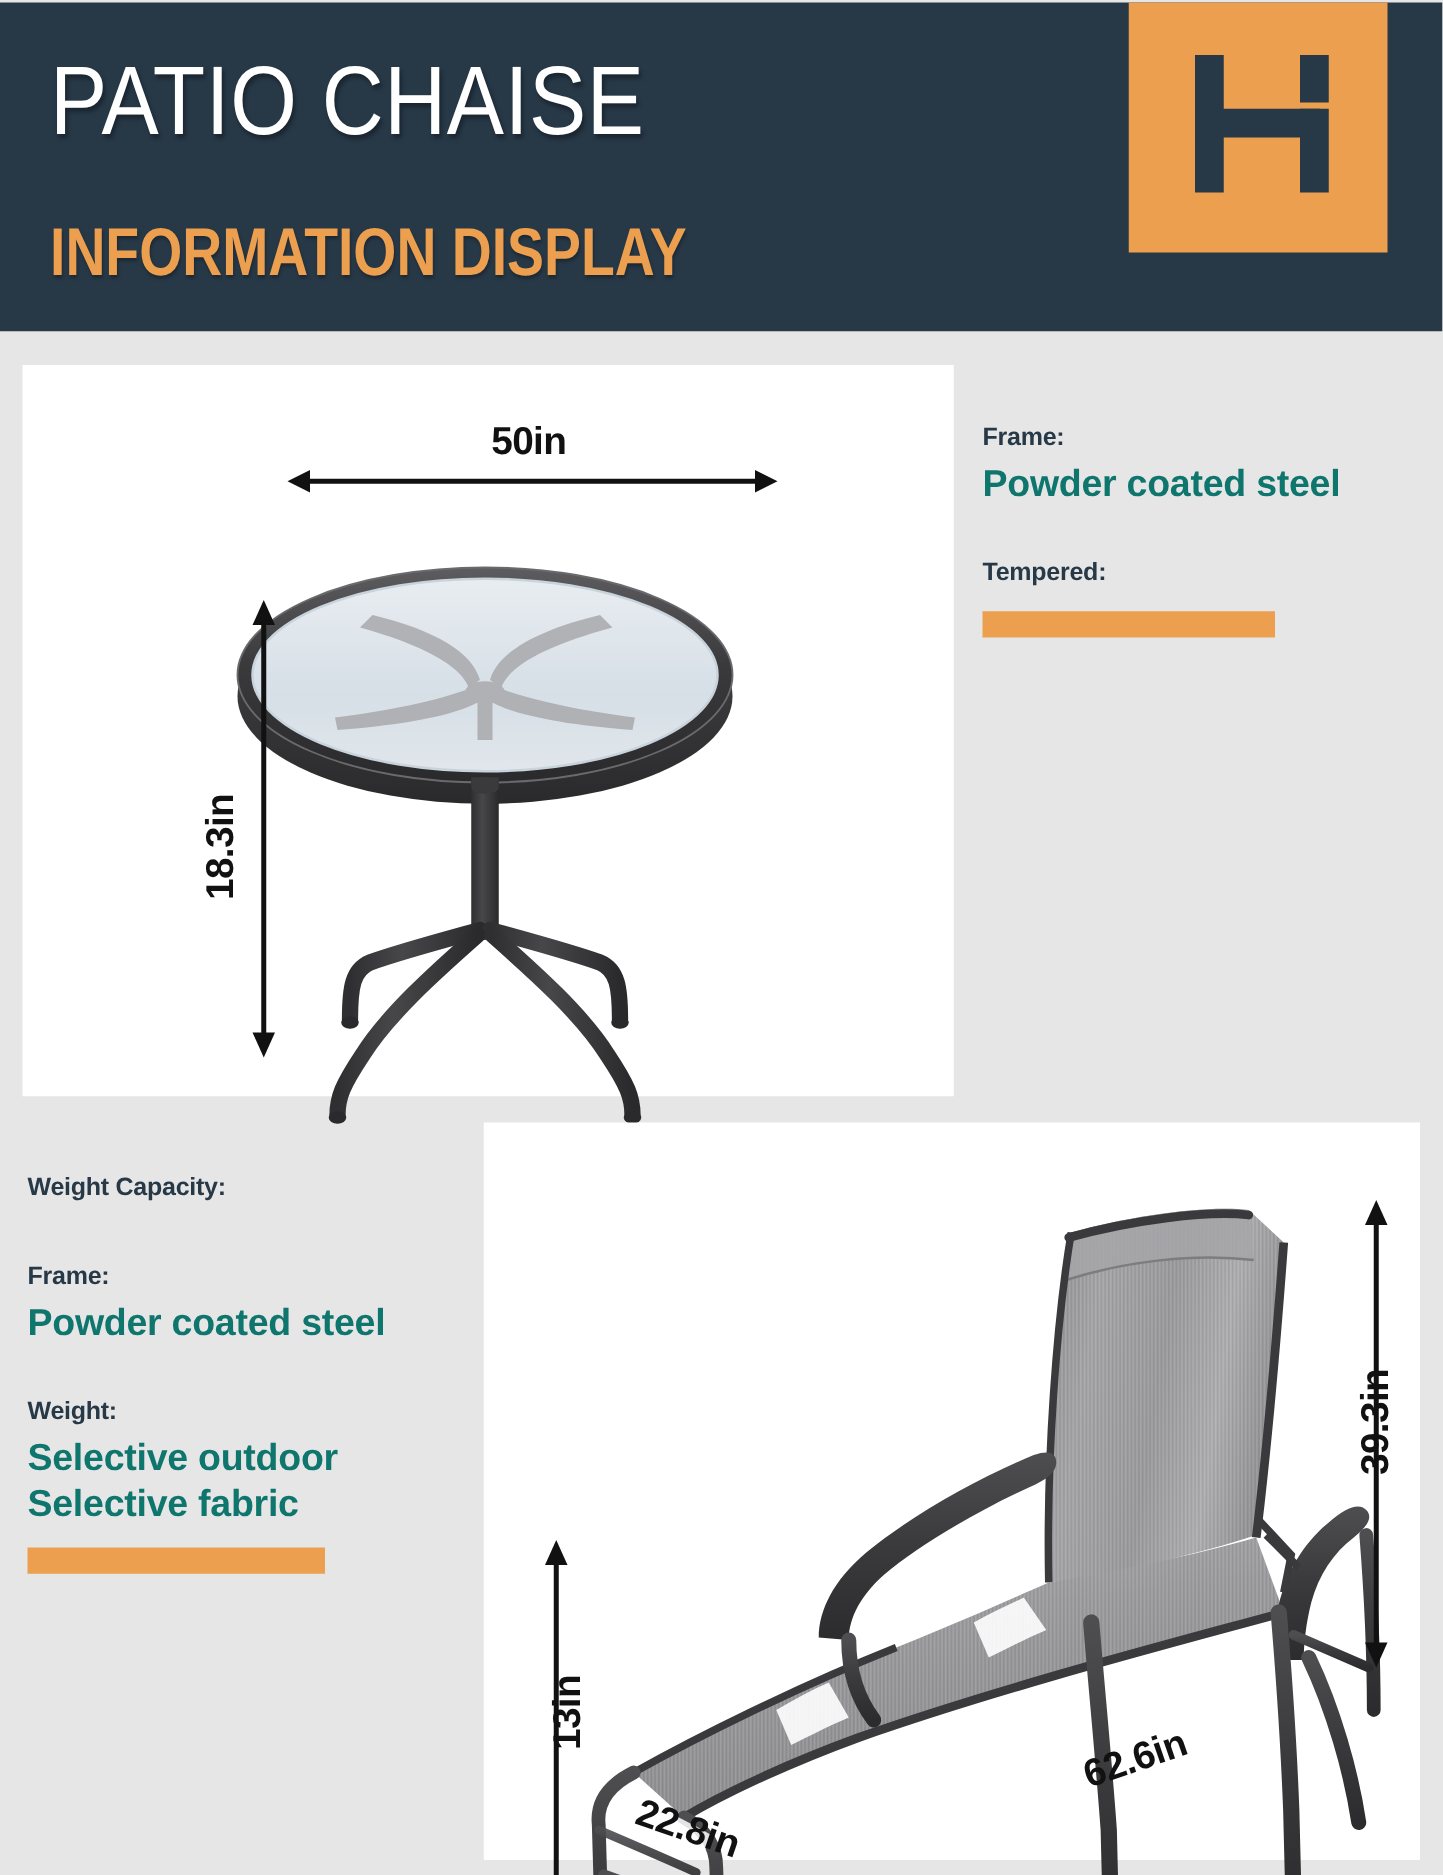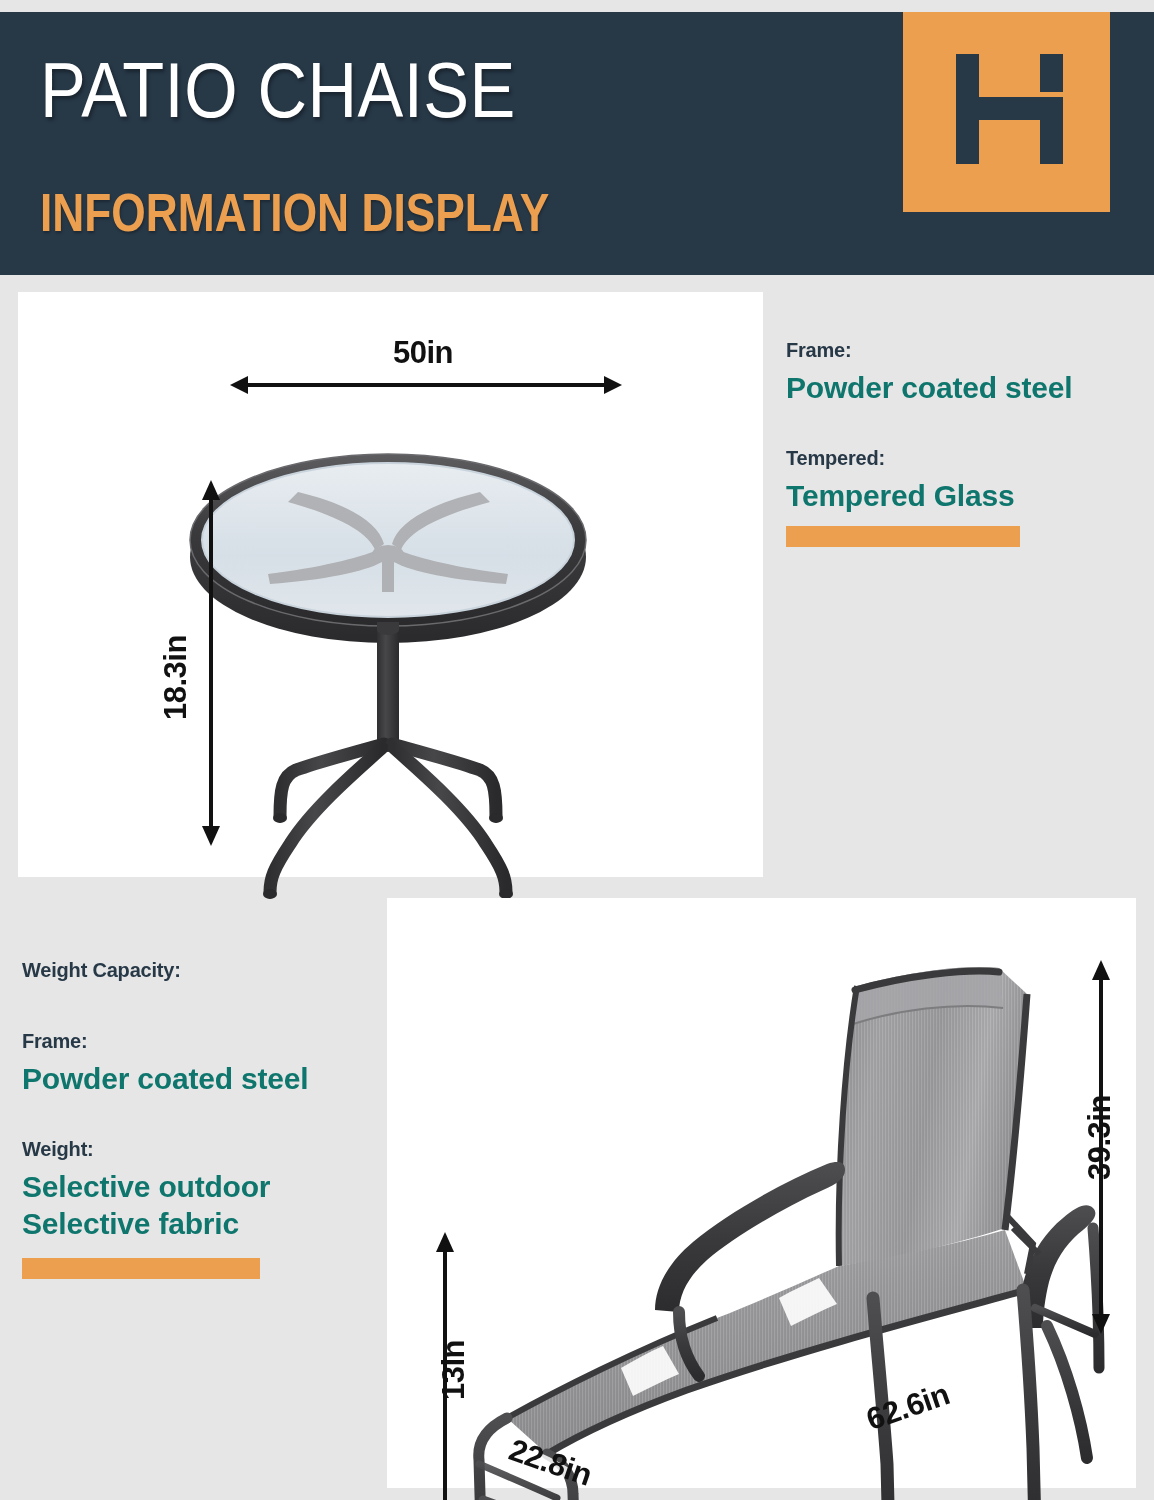--- a/index.html
+++ b/index.html
@@ -4,21 +4,21 @@
 <style>
   html,body{margin:0;padding:0;}
   body{
     width:1154px;height:1500px;position:relative;overflow:hidden;
     background:#e6e6e6;
     font-family:"Liberation Sans",sans-serif;
     -webkit-font-smoothing:antialiased;
   }
   
   .header{
-    position:absolute;left:0;top:12px;width:1154px;height:263px;
+    position:absolute;left:0;top:2px;width:1154px;height:263px;
     background:#273847;
   }
   .title-main{
     position:absolute;left:40px;top:38px;
     font-size:78px;line-height:80px;
     font-weight:300;color:#ffffff;
     letter-spacing:0.5px;
     transform:scaleX(0.88);transform-origin:left top;
     text-shadow:2px 3px 4px rgba(0,0,0,.35);
     white-space:nowrap;
@@ -46,21 +46,21 @@
   .panel-chaise{
     position:absolute;left:387px;top:898px;width:749px;height:590px;
     background:#ffffff;
   }
 
   
   .spec-right{
     position:absolute;left:786px;top:332px;width:350px;
   }
   .spec-left{
-    position:absolute;left:22px;top:952px;width:350px;
+    position:absolute;left:22px;top:932px;width:350px;
   }
   .spec-group{margin-bottom:34px;}
   .spec-group:last-of-type{margin-bottom:0;}
   .spec-label{
     font-size:20px;line-height:37px;font-weight:700;color:#273847;
     letter-spacing:-0.2px;
   }
   .spec-value{
     font-size:30px;line-height:37px;font-weight:700;color:#0f766e;
     letter-spacing:-0.2px;
@@ -184,21 +184,20 @@
 <div class="dim" style="left:393px;top:335px;">50in</div>
 <div class="dim rot90" style="left:158px;top:720px;">18.3in</div>
 
 <div class="spec-right">
   <div class="spec-group">
     <div class="spec-label">Frame:</div>
     <div class="spec-value">Powder coated steel</div>
   </div>
   <div class="spec-group">
     <div class="spec-label">Tempered:</div>
-    <div class="spec-value">Tempered Glass</div>
     <div class="accent-bar right"></div>
   </div>
 </div>
 
 <div class="spec-left">
   <div class="spec-group">
     <div class="spec-label">Weight Capacity:</div>
   </div>
   <div class="spec-group">
     <div class="spec-label">Frame:</div>

